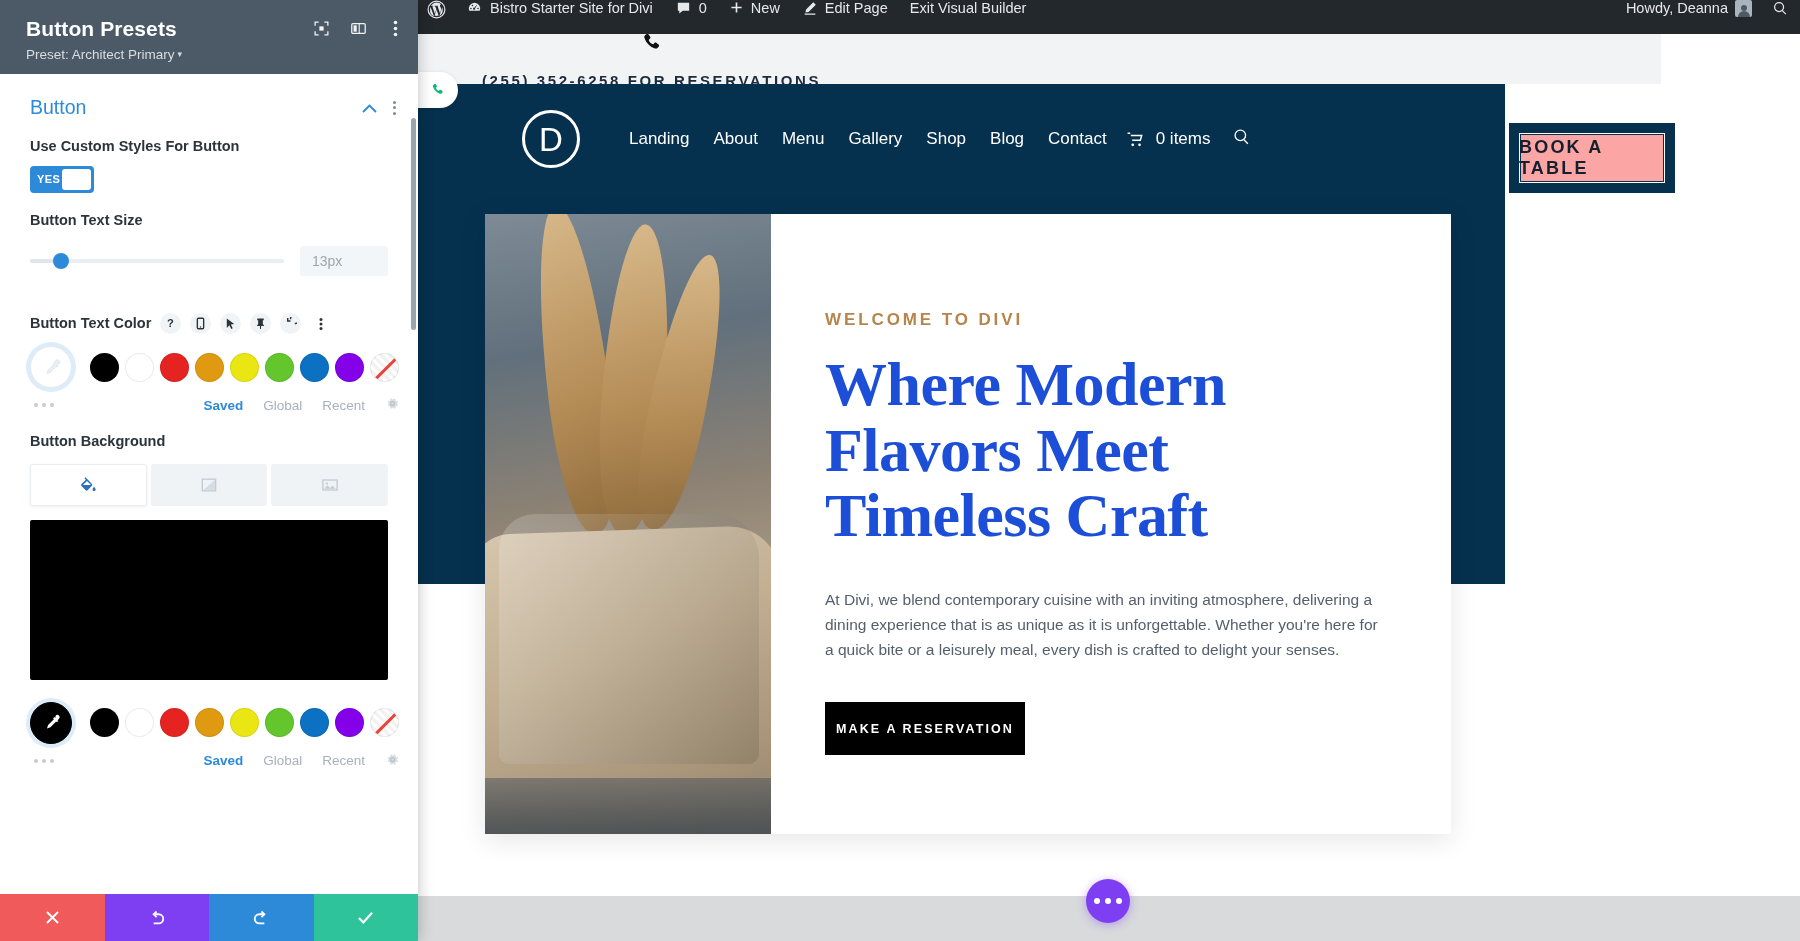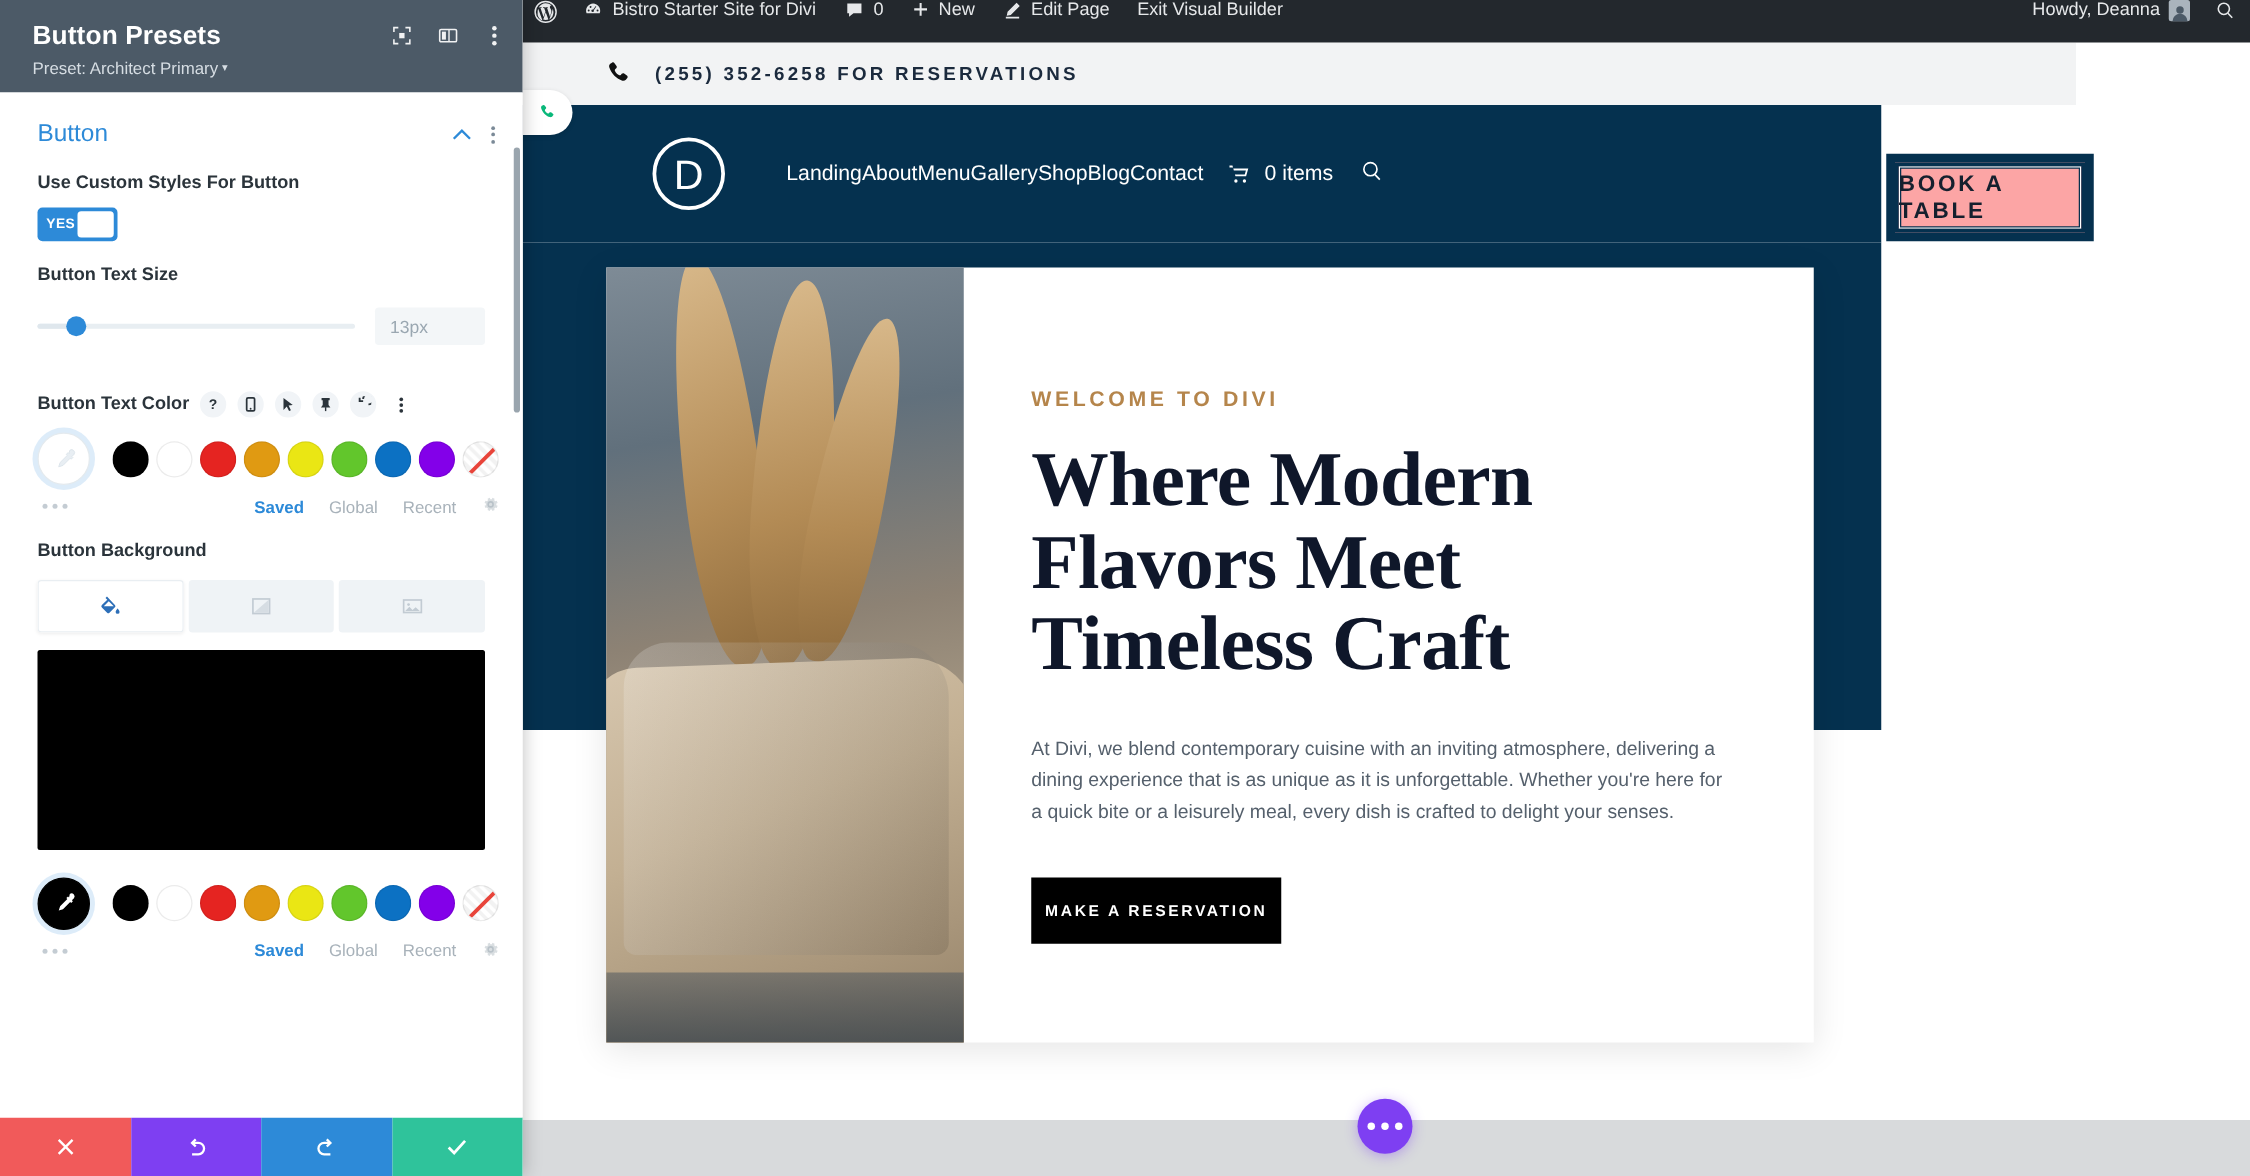--- a/index.html
+++ b/index.html
@@ -193,38 +193,38 @@
   .page-grey-bg {
     position: absolute; left:0; top: 0; width: 1382px; height: 907px;
     background: #ffffff;
   }
 
   .topbar {
     position: absolute; left: 0; top: 0; width: 1243px; height: 50px;
     background: #f2f3f4;
     display: flex; align-items: center;
   }
-  .topbar-inner { display: flex; align-items: center; gap: 16px; margin-left: 64px;}
+  .topbar-inner { display: flex; align-items: center; gap: 16px; margin-left: 64px; flex-direction: column;}
   .phone-circle { width: 26px; height: 26px; display:flex;align-items:center;justify-content:center;}
   .topbar-text {
     font-size: 15px; letter-spacing: 2.6px; color: #1b2a3d; font-weight: 600;
   }
 
   .navbar {
     position: absolute; left: 0; top: 50px; width: 1087px; height: 110px;
     background: #05314f;
     display: flex; align-items: center;
   }
   .divi-logo {
     margin-left: 104px; width: 58px; height: 58px; border-radius: 50%;
     border: 3.5px solid #fff; display: flex; align-items: center; justify-content: center;
     color: #fff; font-size: 33px; font-family: "Liberation Sans", sans-serif; font-weight: 300;
     line-height: 1;
   }
-  .nav-links { display: flex; align-items: center; margin-left: 49px; }
+  .nav-links { display: flex; align-items: center; gap: 24px; margin-left: 49px; }
   .nav-links a {
     color: #ffffff; font-size: 17px; text-decoration: none; cursor: pointer; white-space: nowrap;
   }
   .nav-cart { display: flex; align-items: center; gap: 10px; color: #fff; font-size: 17px; margin-left: 18px; cursor: pointer;}
   .nav-search { margin-left: 22px; cursor: pointer; }
 
   .book-btn {
     position: absolute; right: 132px; top: 96px;
     width: 152px; height: 56px; background: #fca5a5;
     border: 3px solid #05314f;
@@ -285,21 +285,21 @@
     background: linear-gradient(180deg,rgba(80,88,95,.55),rgba(66,74,80,.85));
   }
 
   .hero-body { flex: 1; padding: 96px 62px 0 54px; position: relative;}
   .eyebrow {
     color: #b5854b; font-size: 17px; letter-spacing: 2.9px; font-weight: 700;
   }
   .hero-h1 {
     margin-top: 22px;
     font-family: "Liberation Serif", "DejaVu Serif", serif;
-    font-size: 62px; line-height: 1.06; color: #0f172a; font-weight: bold;
+    font-size: 62px; line-height: 1.06; color: #1d4ed8; font-weight: bold;
     letter-spacing: -0.5px;
   }
   .hero-p {
     margin-top: 38px; color: #55606c; font-size: 15.5px; line-height: 1.62;
     max-width: 560px;
   }
   .cta-btn {
     margin-top: 40px; width: 200px; height: 53px; background: #000000;
     display: flex; align-items: center; justify-content: center;
     color: #ffffff; font-size: 12.5px; letter-spacing: 2.1px; font-weight: 700;

